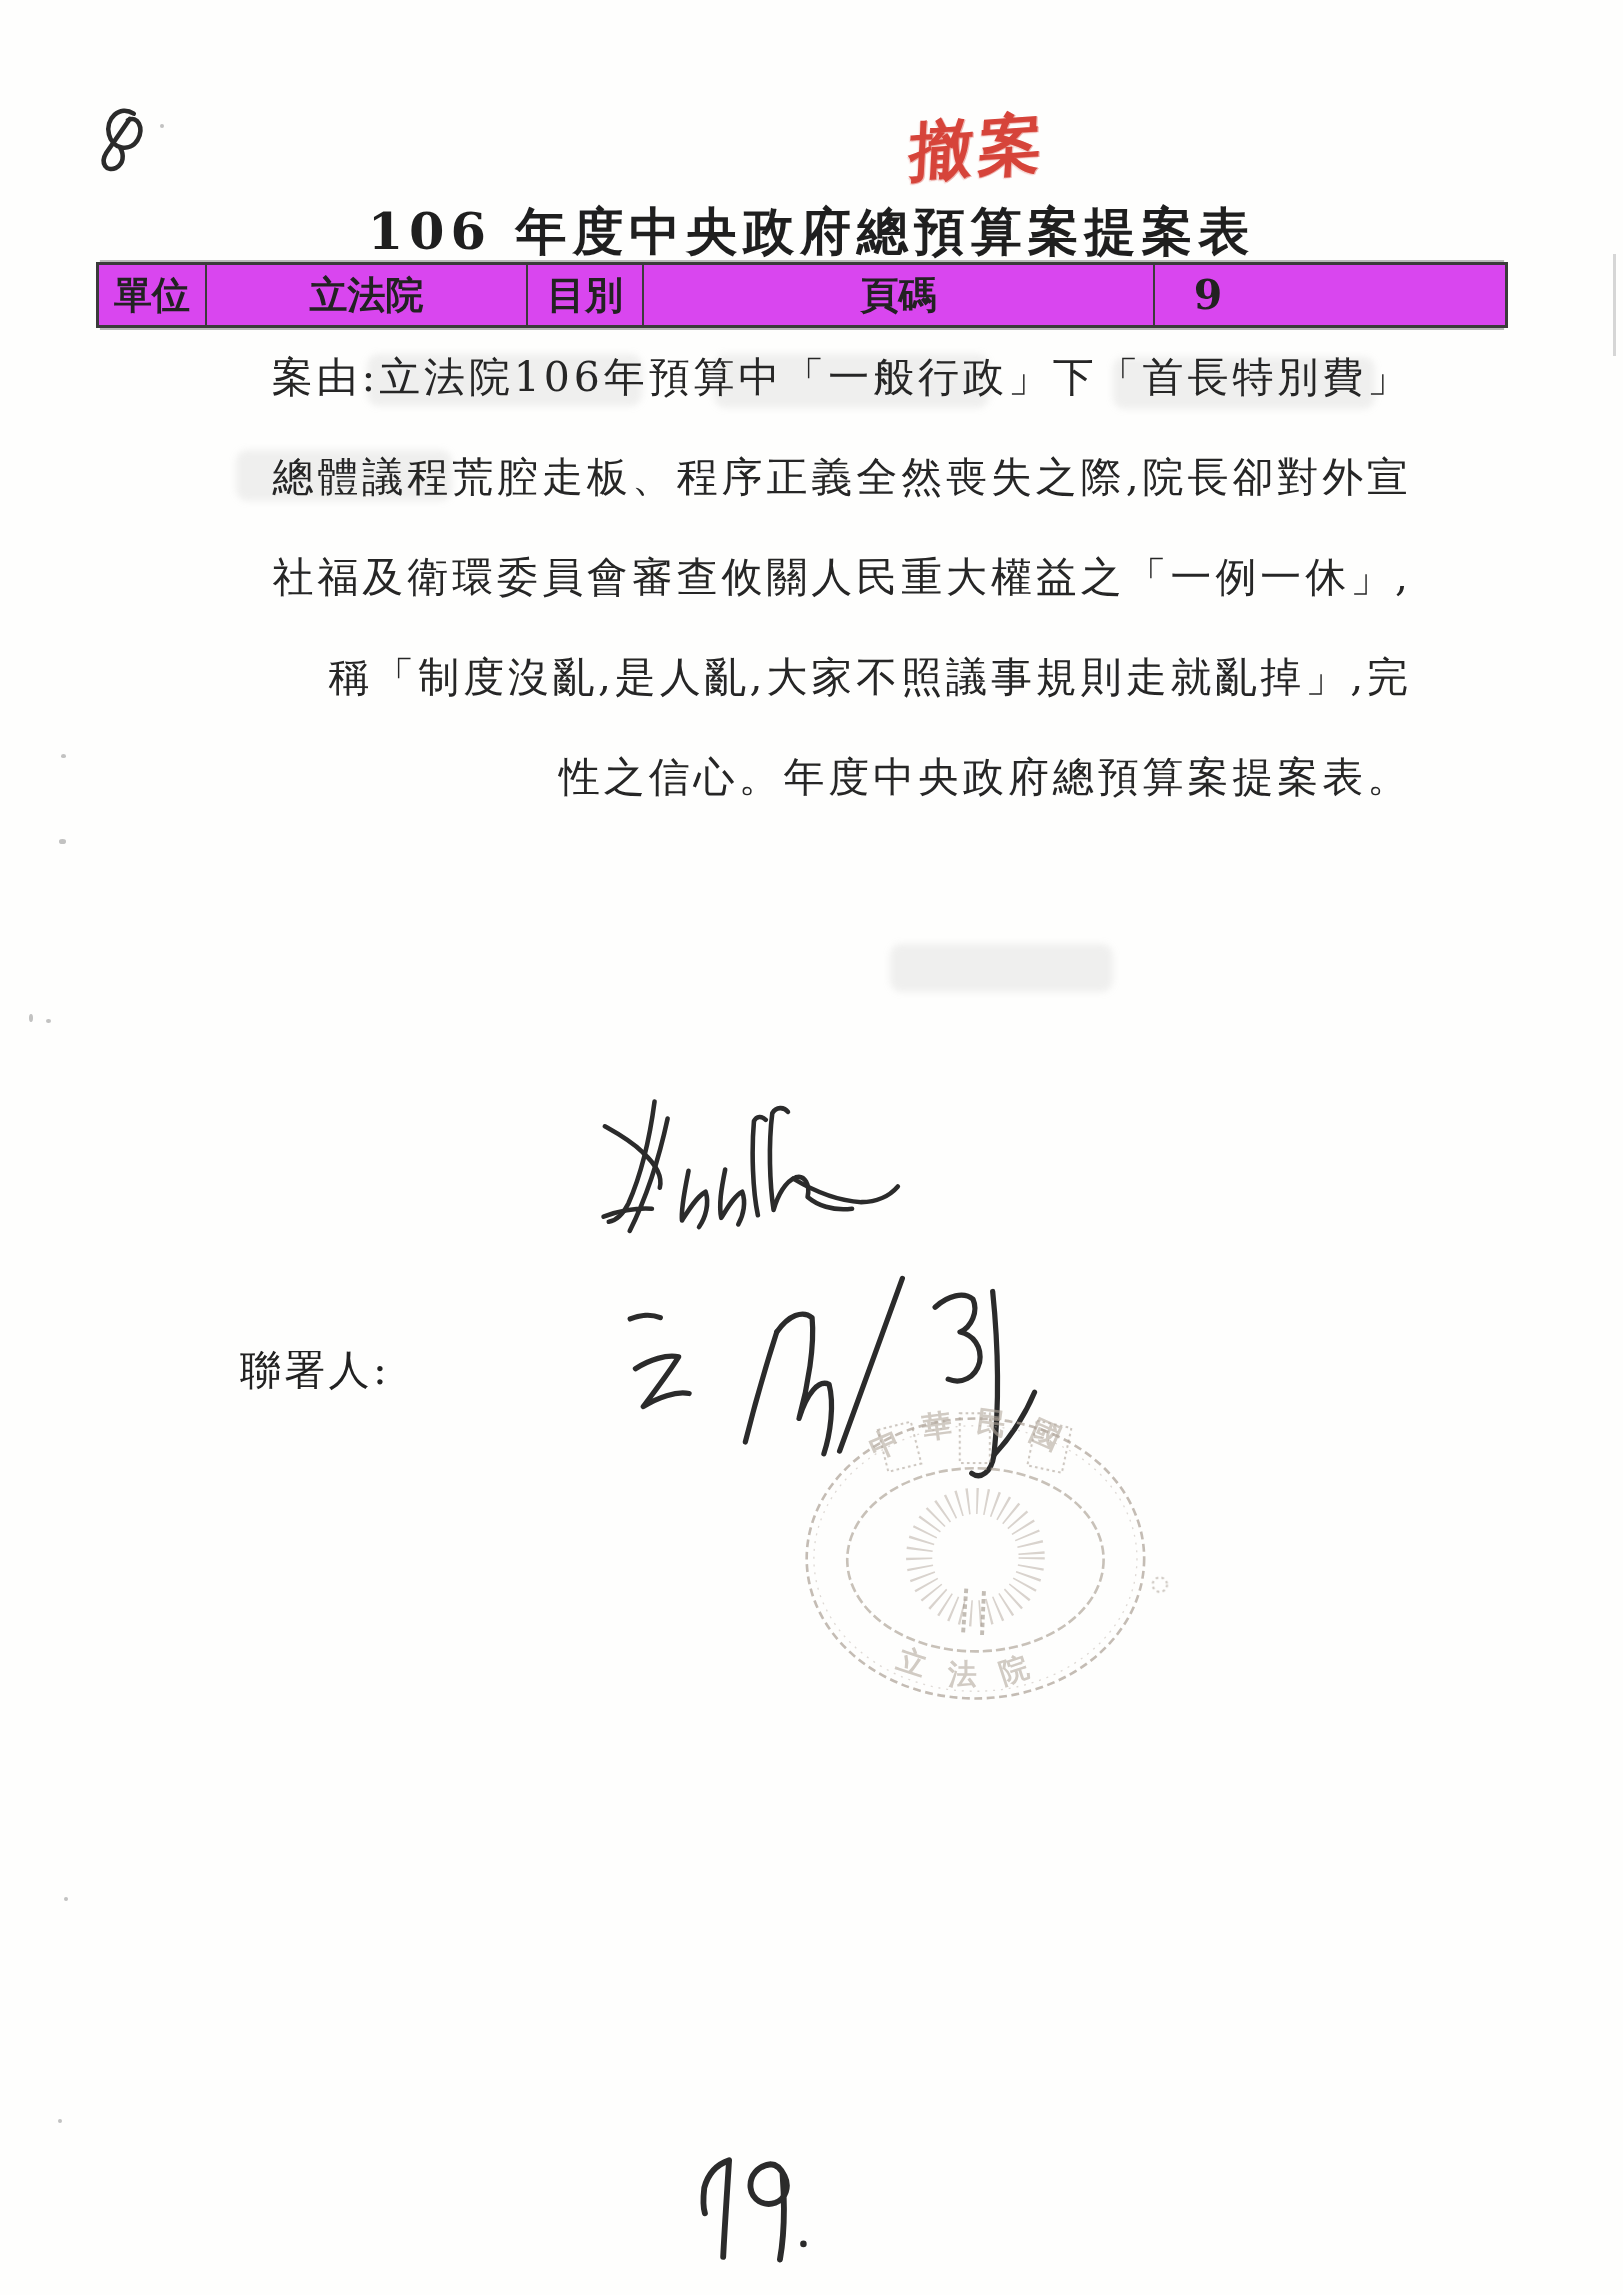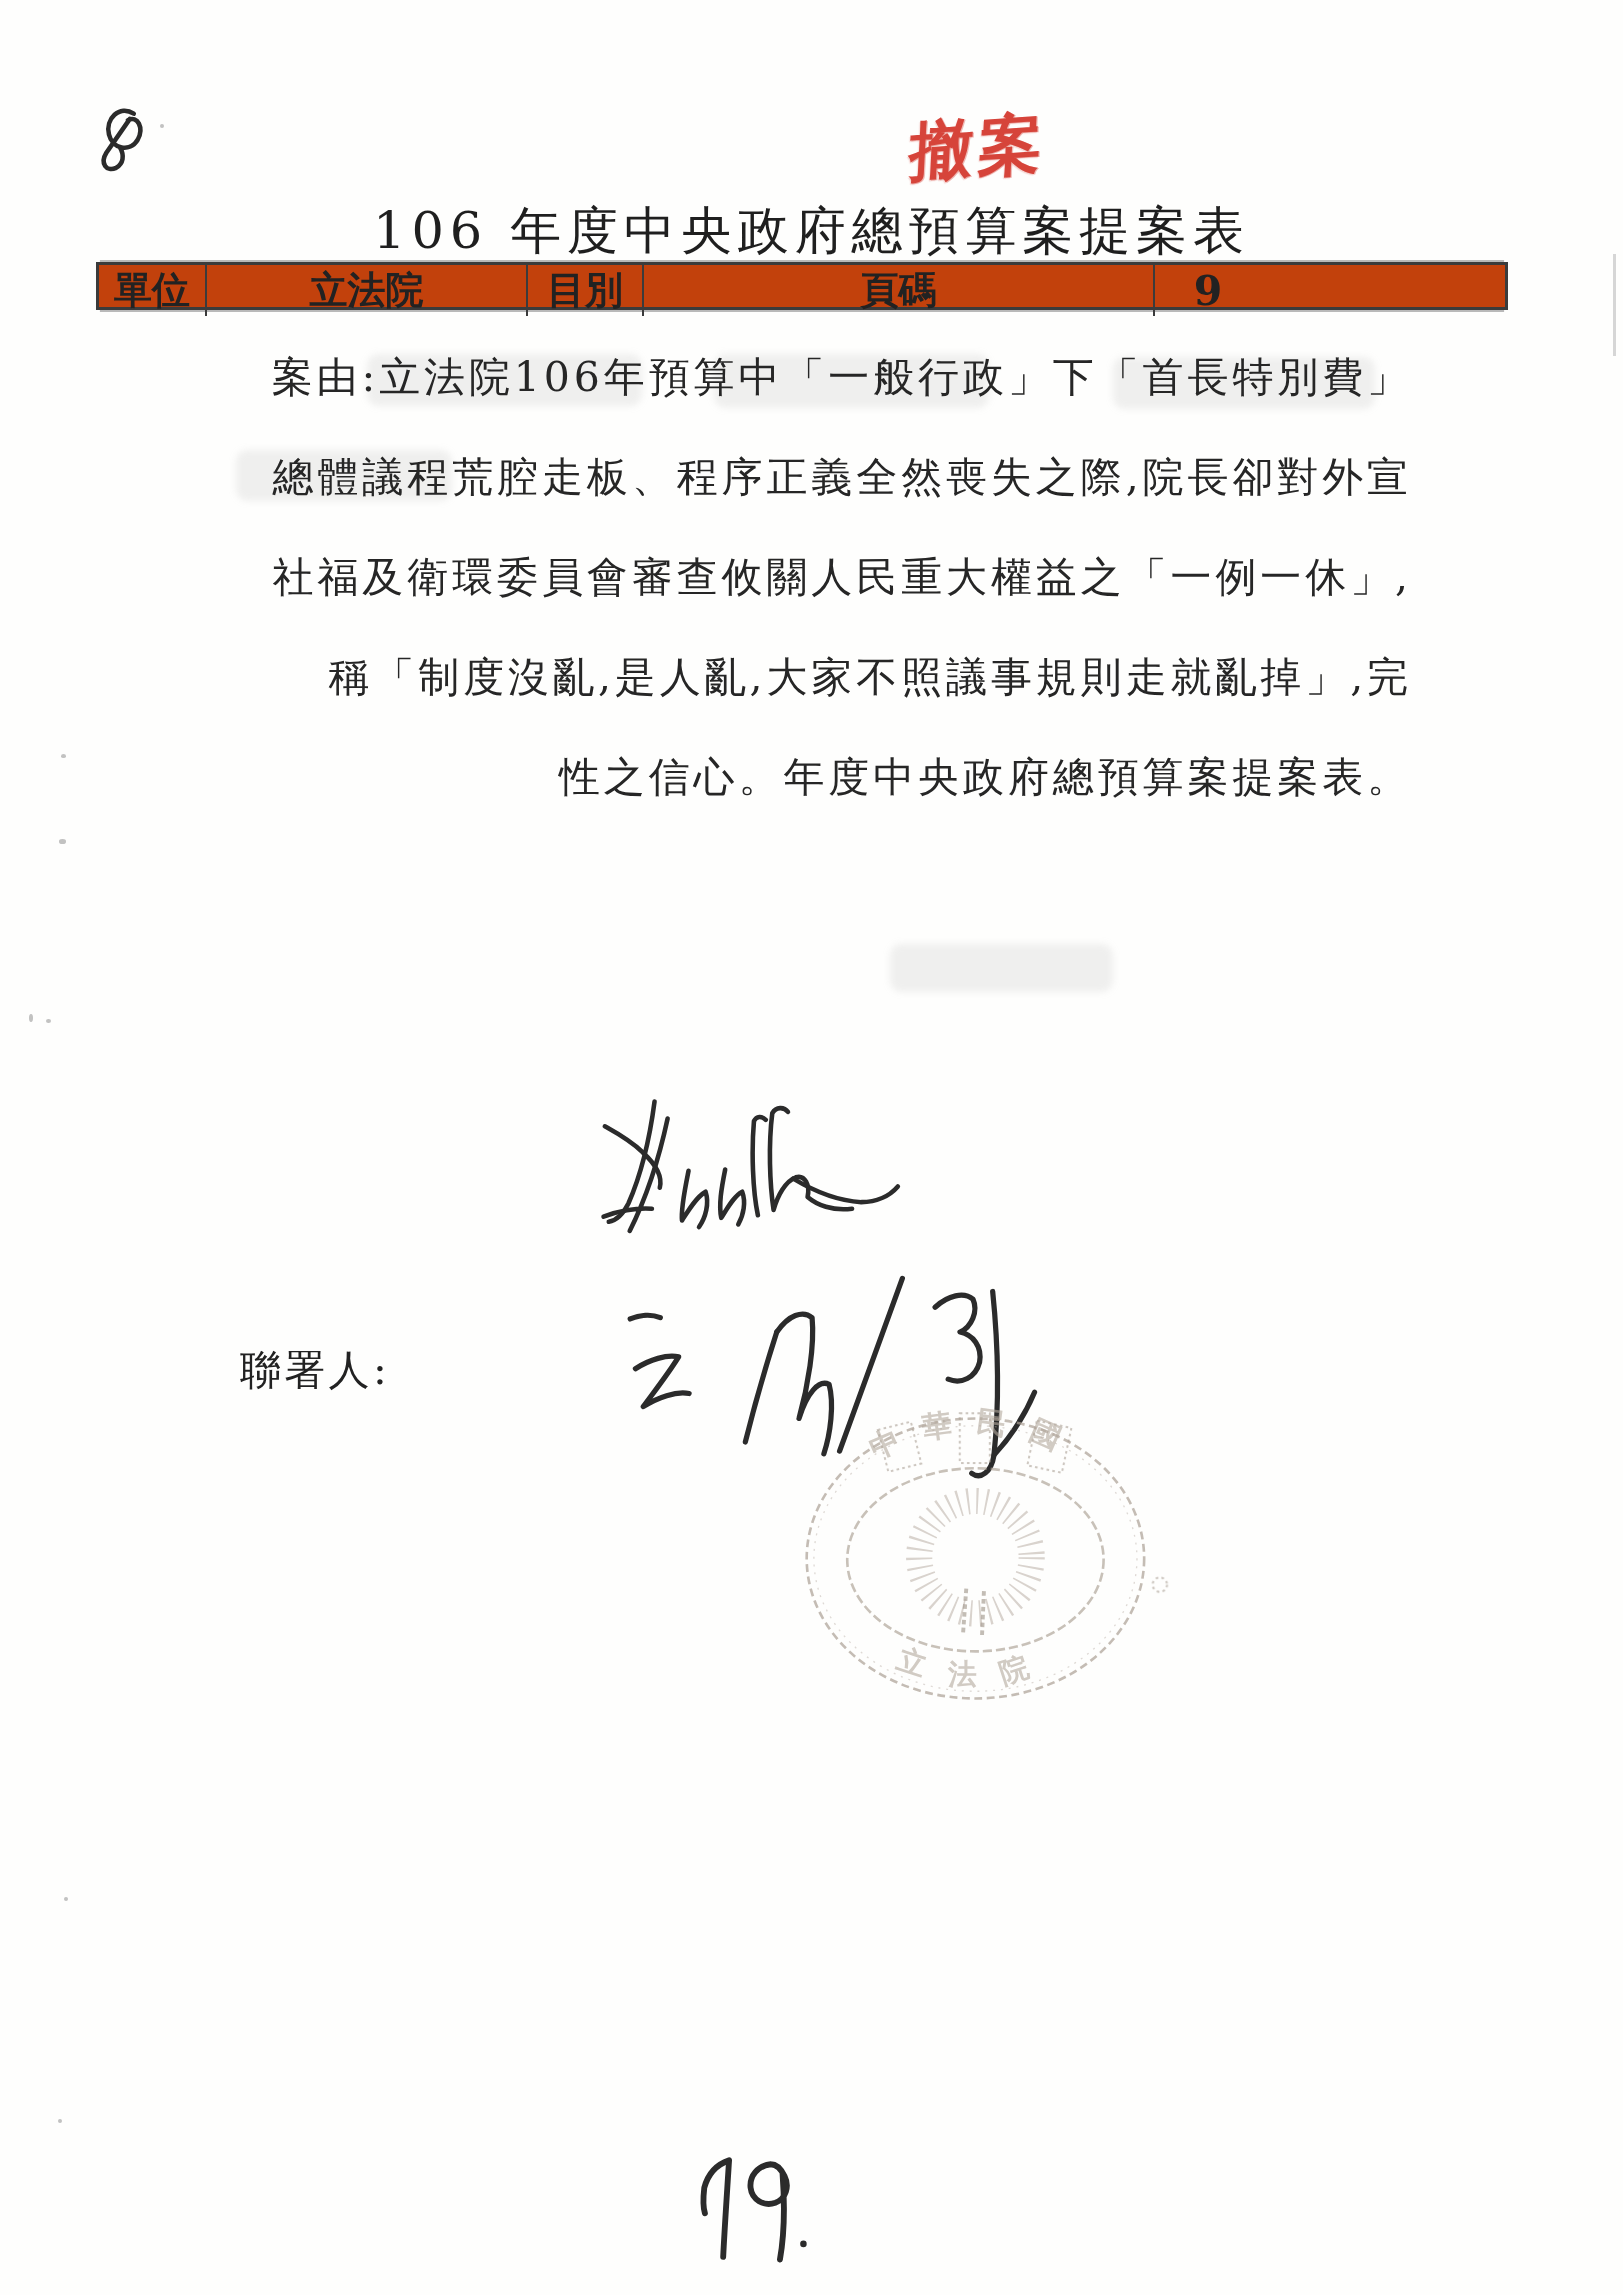--- a/index.html
+++ b/index.html
@@ -16,29 +16,29 @@
     position:absolute;left:909px;top:97px;width:170px;height:105px;
     color:#d23026;font-size:64px;font-weight:700;line-height:98px;
     letter-spacing:5.2px;
     transform:rotate(-4deg) skewX(-7deg);
     opacity:.9;
     text-shadow:1.3px 0.7px 0 rgba(210,48,38,.35), -0.7px 1.3px 1.3px rgba(210,48,38,.25);
     white-space:nowrap;
   }
   .doc-title{
     position:absolute;left:327px;top:200px;width:969px;height:62px;
-    text-align:center;font-size:51px;font-weight:400;letter-spacing:5.9px;
+    text-align:center;font-size:51px;font-weight:700;letter-spacing:5.9px;
     line-height:62px;white-space:nowrap;color:#1f1f1f;
   }
   
   .budget-table{
-    position:absolute;left:96px;top:262px;width:1412px;height:48px;
+    position:absolute;left:96px;top:262px;width:1412px;height:66px;
     box-sizing:border-box;border:3.3px solid #3b3b3b;
     display:grid;grid-template-columns:106px 321px 116px 511px 108px auto;
-    background:#c2410c;
+    background:#d946ef;
     box-shadow:0 -5.9px 0 -3.9px #b9b9b9, 0 5.9px 0 -3.9px #b9b9b9;
   }
   .budget-table .cell{
     display:flex;align-items:center;justify-content:center;
     font-size:38px;font-weight:600;color:#222;white-space:nowrap;
     box-sizing:border-box;
   }
   .budget-table .cell + .cell{border-left:2.6px solid #3b3b3b;}
   .cell.wide-val{letter-spacing:5.9px;}
   .cell.num-val{font-size:41px;}

